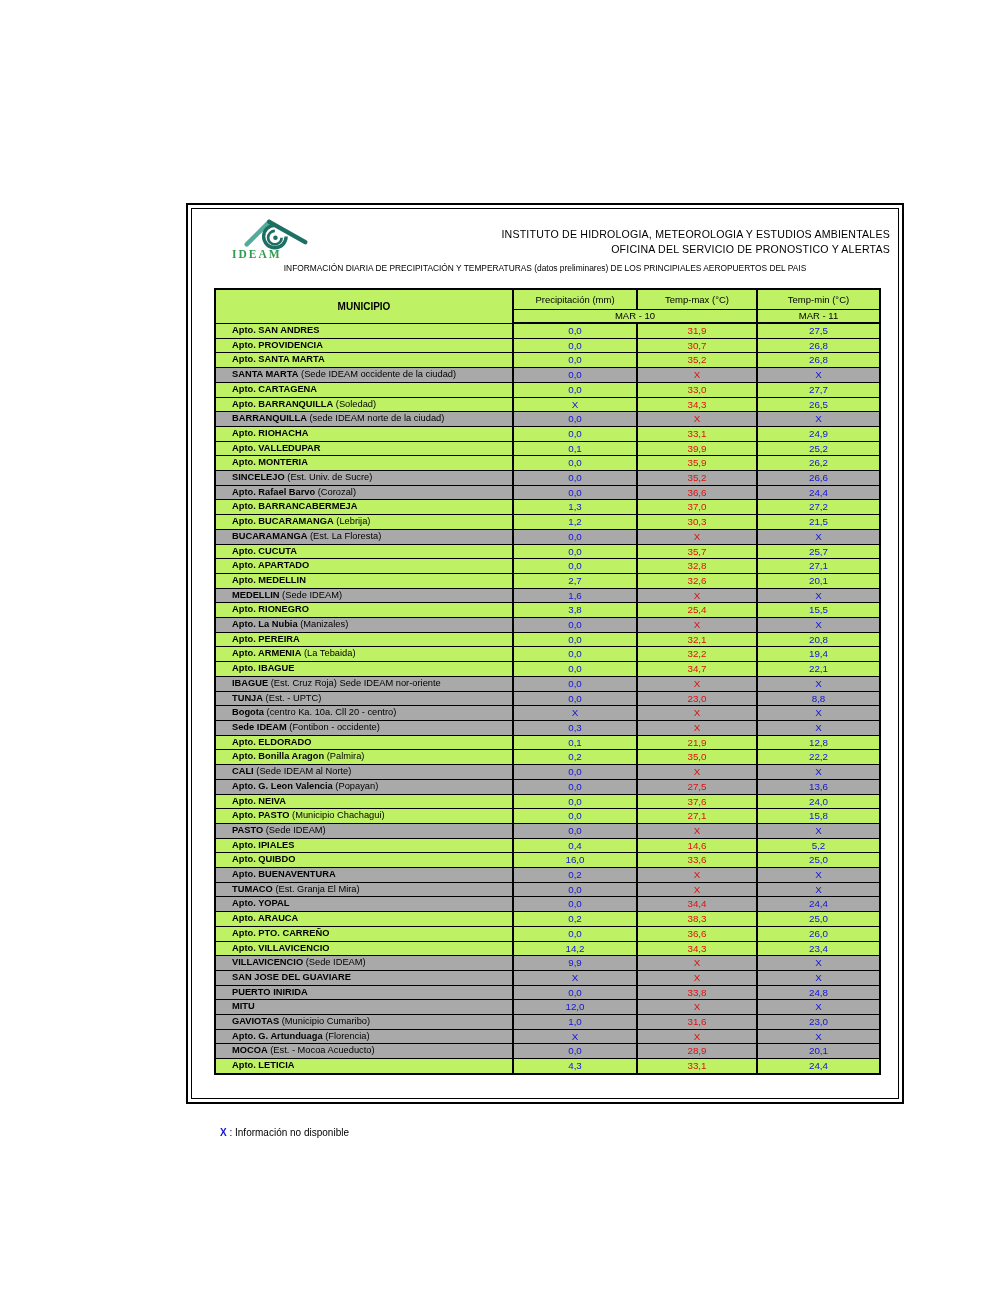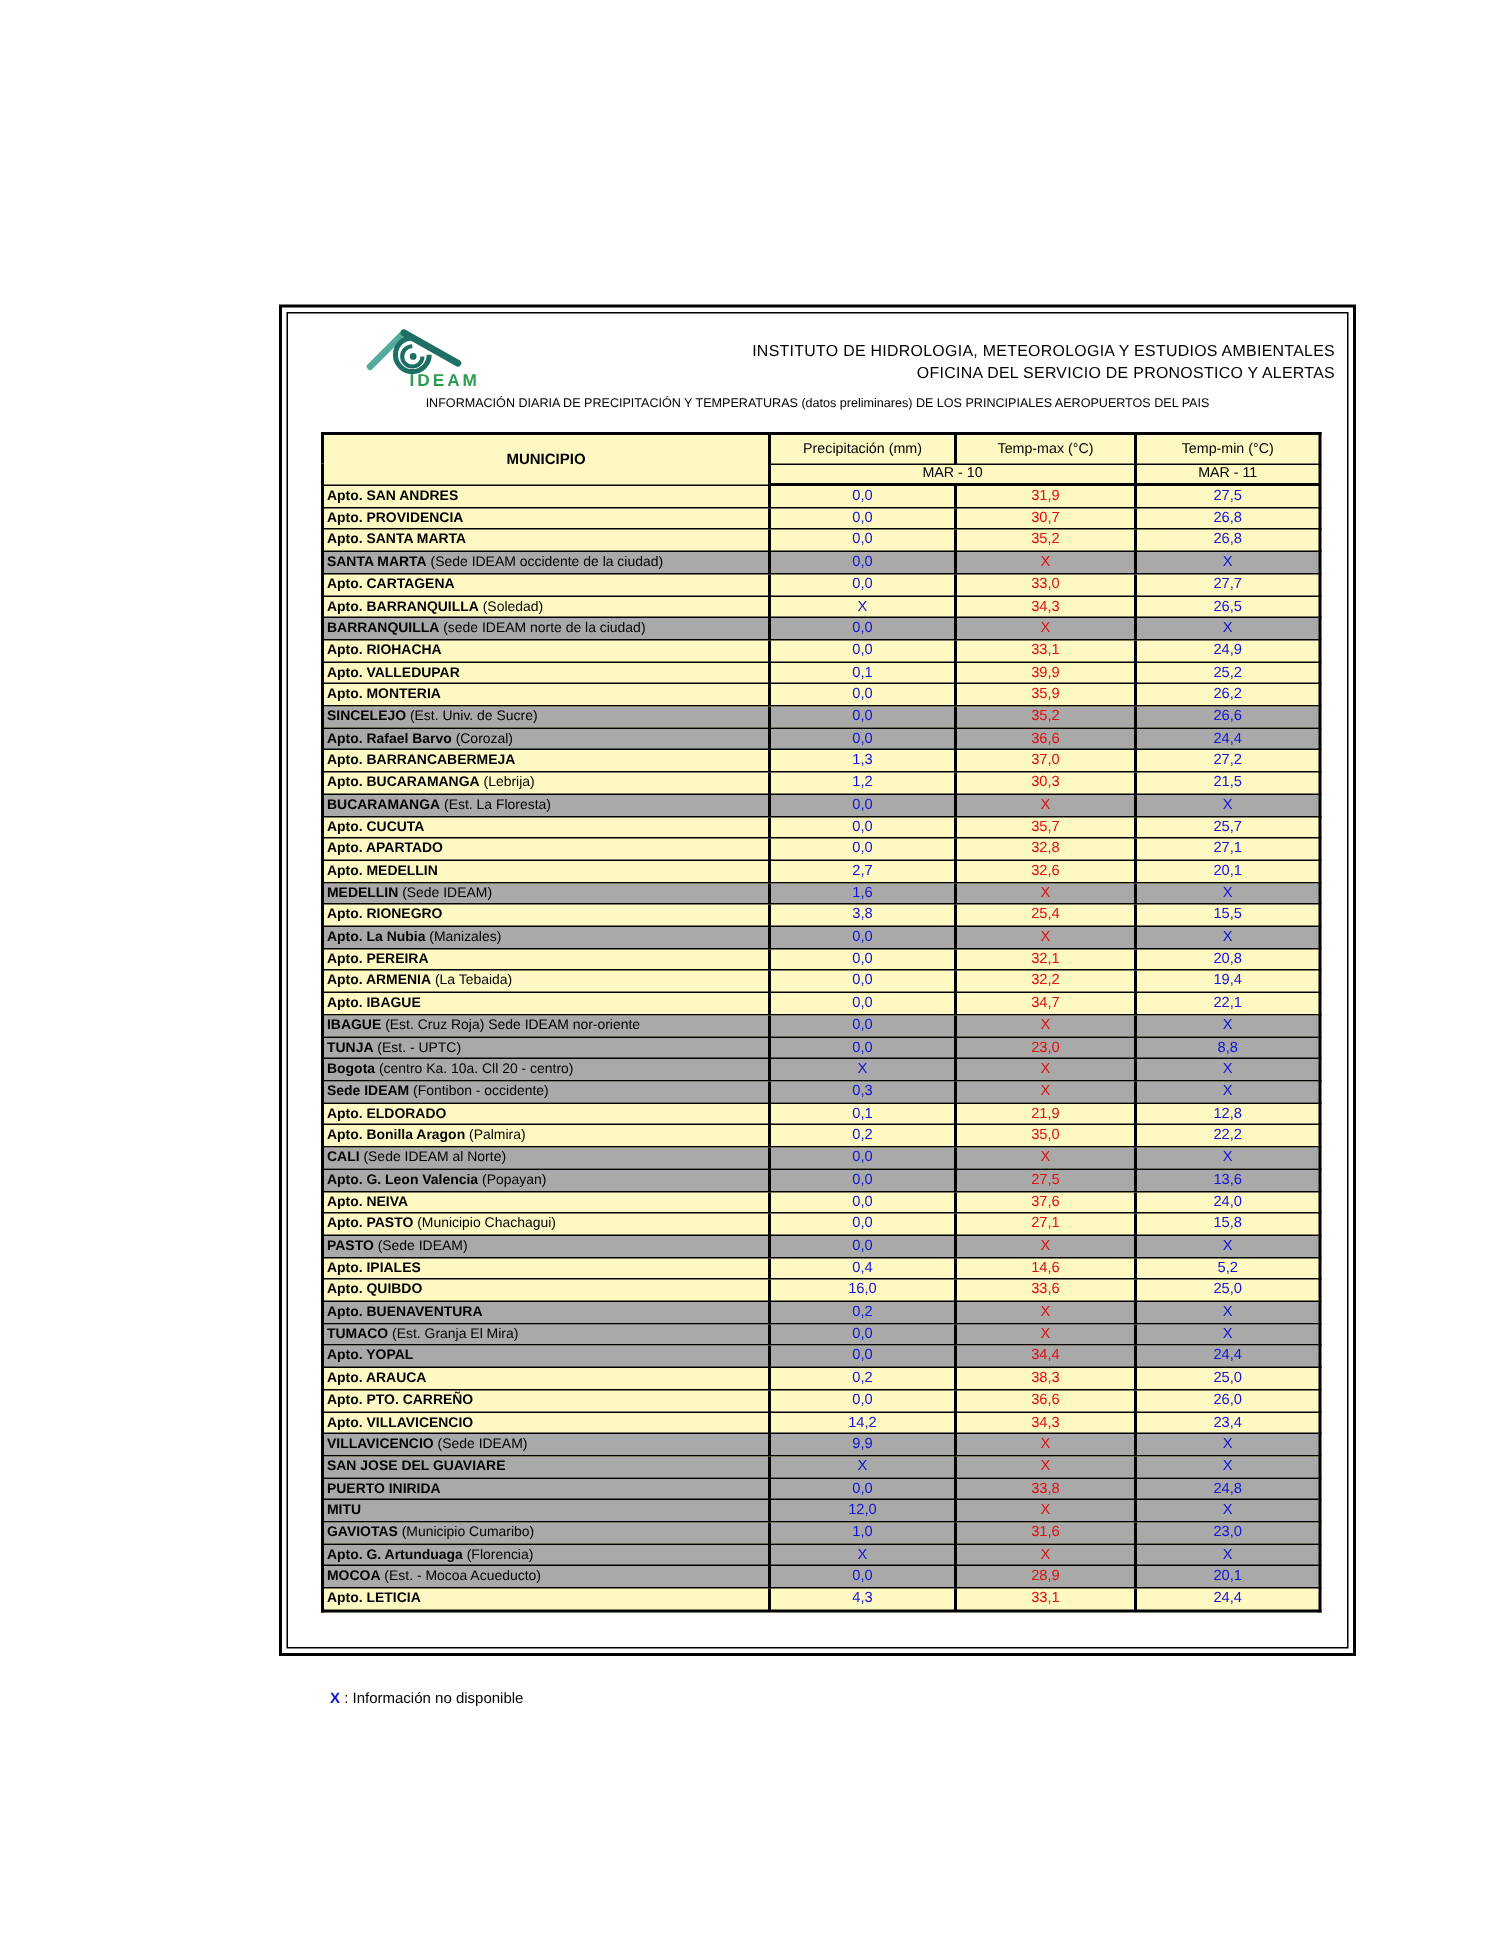--- a/index.html
+++ b/index.html
@@ -8,40 +8,40 @@
     width:1000px; height:1294px; position:relative;
     font-family:"Liberation Sans", sans-serif; color:#000;
   }
   .sheet {
     position:absolute; left:186px; top:203px; width:718px; height:901px;
     border:2px solid #000; padding:3px; background:#fff;
   }
   .sheet-inner { width:100%; height:100%; border:1px solid #000; position:relative; }
 
   
-  .logo { position:absolute; left:40px; top:5px; width:88px; text-align:right; }
+  .logo { position:absolute; left:40px; top:5px; width:88px; text-align:left;font-family:Liberation Serif, serif; }
   .logo svg { display:block; margin:0 auto; }
   .logo-word { color:var(--logo-green); font-weight:bold; font-size:11.5px; letter-spacing:2px; margin-top:-2px; }
   .title1 { position:absolute; top:19px; left:60px; right:8px; text-align:right; font-size:10.6px; letter-spacing:.2px; }
   .title2 { position:absolute; top:34px; left:60px; right:8px; text-align:right; font-size:10.6px; letter-spacing:.2px; }
   .subtitle { position:absolute; top:54px; left:0; right:0; text-align:center; font-size:8.4px; }
 
   
   table.wx {
     position:absolute; left:22px; top:79px; width:665px;
-    border-collapse:collapse; table-layout:fixed; background:#fef9c3;
+    border-collapse:collapse; table-layout:fixed; background:#bef264;
     border:2px solid #000;
   }
   table.wx th, table.wx td { border:1px solid #000; overflow:hidden; white-space:nowrap; }
   .sep { border-left:2px solid #000 !important; }
   th.muni-h { font-size:10px; font-weight:bold; text-align:center; height:20px; }
   th.colh { font-weight:normal; font-size:9.5px; text-align:center; height:20px; }
   tr.daterow td { font-size:9.5px; text-align:center; height:14px; border-bottom:2px solid #000 !important; }
   tbody td { height:13.7px; line-height:13.7px; }
-  td.muni { font-size:9.3px; padding-left:2px; }
+  td.muni { font-size:9.3px; padding-left:16px; }
   td.muni b { font-weight:bold; }
   td.val { text-align:center; font-size:9.8px; }
   td.precip, td.tmin { color:var(--blue); }
   td.tmax { color:var(--red); }
   tr.shaded td { background:var(--gray); }
 
   
   .footnote { position:absolute; left:28px; top:918px; font-size:10px; }
   .fn-x { color:var(--blue); font-weight:bold; }
 </style>

